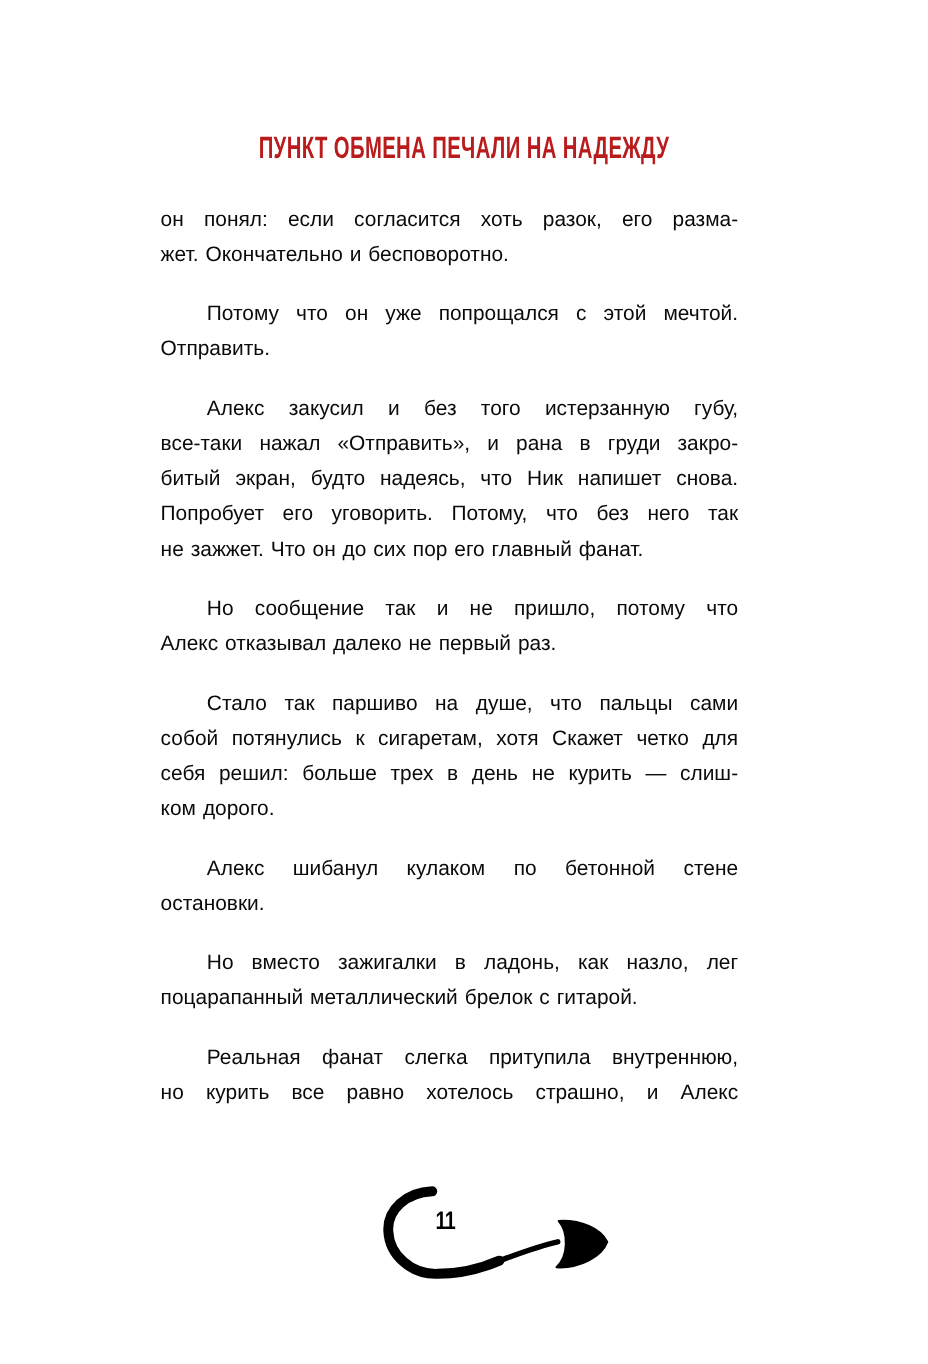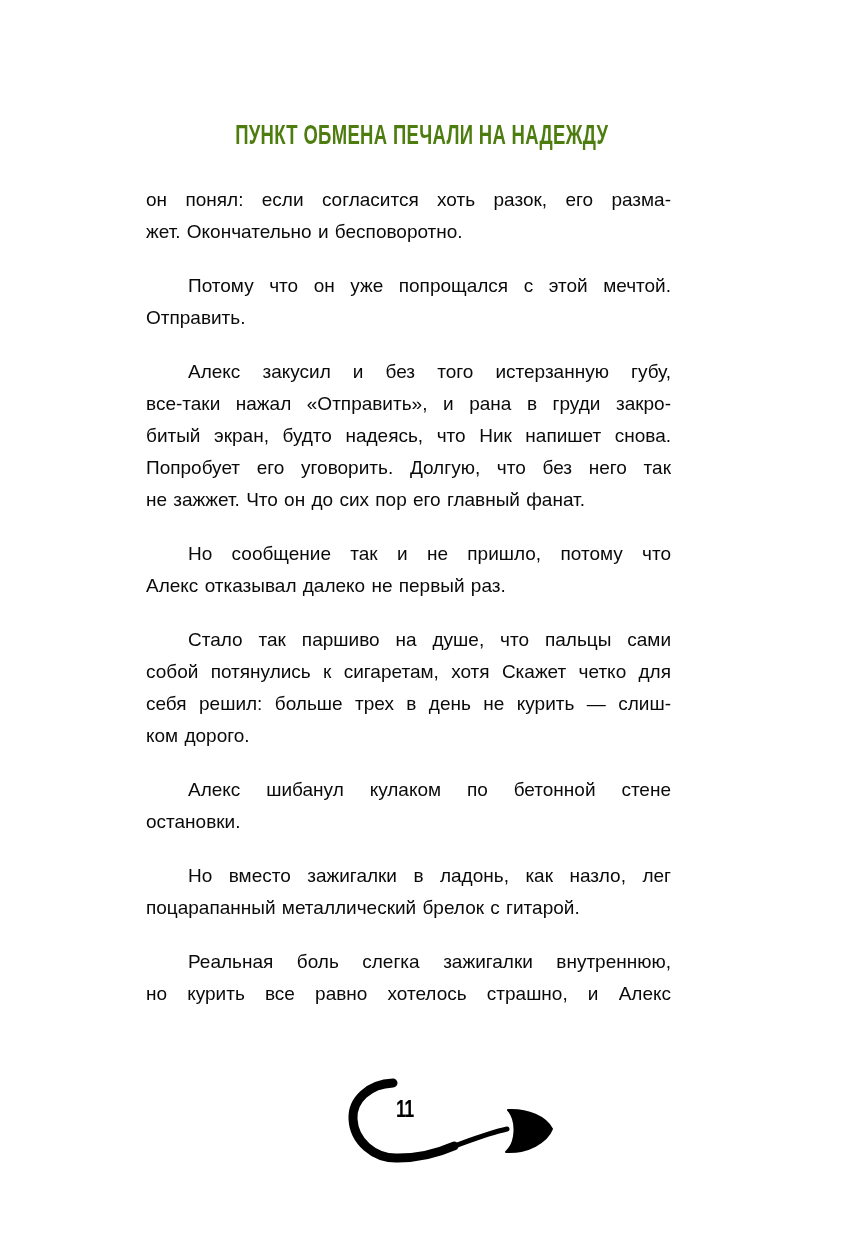--- a/index.html
+++ b/index.html
@@ -16,21 +16,21 @@
   .chapter-title {
     margin: 0;
     padding-top: 119px;
     height: 32px;
     display: flex;
     justify-content: center;
     align-items: center;
     font-size: 28px;
     line-height: 30px;
     font-weight: 800;
-    color: #4d7c0f;
+    color: #b91c1c;
   }
   .chapter-title .squish {
     display: inline-block;
     transform: scaleX(0.66);
     transform-origin: center;
     white-space: nowrap;
     letter-spacing: 0.5px;
   }
   .content {
     width: 525px;
@@ -88,21 +88,21 @@
 
     <div class="para">
       <div class="line indent">Потому что он уже попрощался с этой мечтой.</div>
       <div class="line last">Отправить.</div>
     </div>
 
     <div class="para">
       <div class="line indent">Алекс закусил и без того истерзанную губу,</div>
       <div class="line">все-таки нажал «Отправить», и рана в груди закро-</div>
       <div class="line">битый экран, будто надеясь, что Ник напишет снова.</div>
-      <div class="line">Попробует его уговорить. Долгую, что без него так</div>
+      <div class="line">Попробует его уговорить. Потому, что без него так</div>
       <div class="line last">не зажжет. Что он до сих пор его главный фанат.</div>
     </div>
 
     <div class="para">
       <div class="line indent">Но сообщение так и не пришло, потому что</div>
       <div class="line last">Алекс отказывал далеко не первый раз.</div>
     </div>
 
     <div class="para">
       <div class="line indent">Стало так паршиво на душе, что пальцы сами</div>
@@ -115,21 +115,21 @@
       <div class="line indent">Алекс шибанул кулаком по бетонной стене</div>
       <div class="line last">остановки.</div>
     </div>
 
     <div class="para">
       <div class="line indent">Но вместо зажигалки в ладонь, как назло, лег</div>
       <div class="line last">поцарапанный металлический брелок с гитарой.</div>
     </div>
 
     <div class="para">
-      <div class="line indent">Реальная боль слегка зажигалки внутреннюю,</div>
+      <div class="line indent">Реальная фанат слегка притупила внутреннюю,</div>
       <div class="line">но курить все равно хотелось страшно, и Алекс</div>
     </div>
 
   </div>
 
   <svg class="footer-doodle" viewBox="0 0 225 100" xmlns="http://www.w3.org/2000/svg">
     <path d="M 53 11 C 29 12, 12 28, 13 47 C 14 69, 34 87, 58 86 C 80 86, 98 81, 114 74" fill="none" stroke="#000000" stroke-width="9" stroke-linecap="round"></path>
     <path d="M 106 77 C 126 70, 148 61, 167 57" fill="none" stroke="#000000" stroke-width="5" stroke-linecap="round"></path>
     <path d="M 168 38 C 188 37, 206 45, 212 57 C 207 70, 188 81, 166 80 C 177 70, 177 48, 168 38 Z" fill="#000000" stroke="#000000" stroke-width="2" stroke-linejoin="round"></path>
   </svg>

